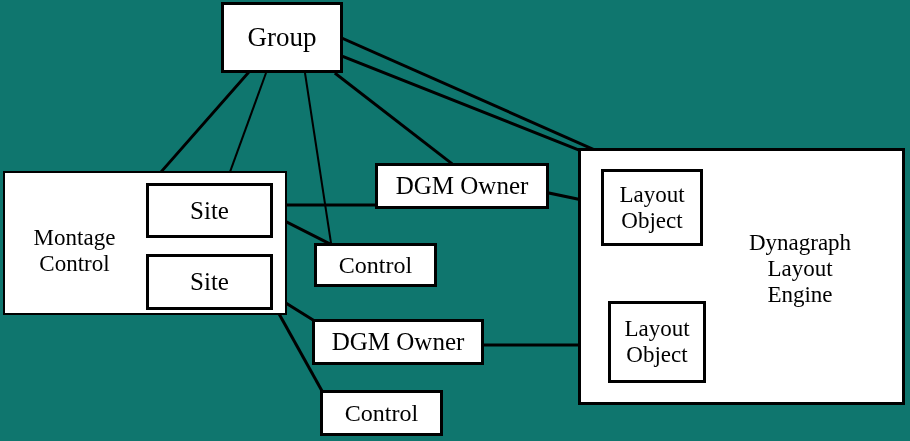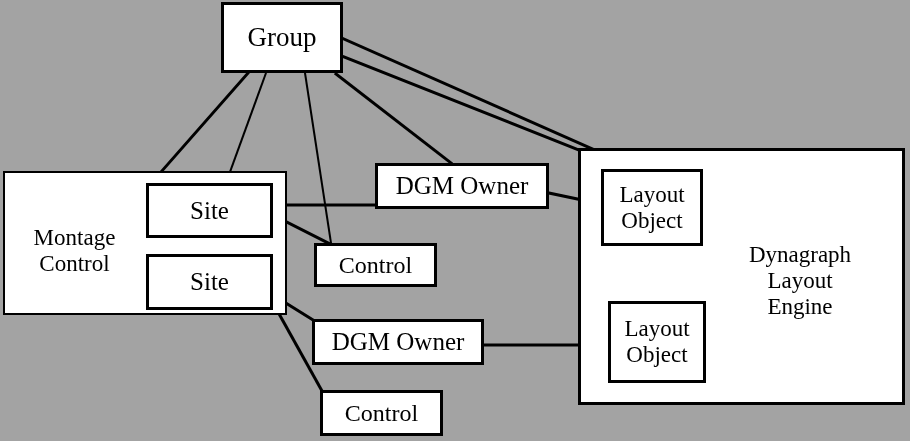--- a/index.html
+++ b/index.html
@@ -4,21 +4,21 @@
 <style>
   html, body {
     margin: 0;
     padding: 0;
     background: #ffffff;
   }
   #diagram-root {
     position: relative;
     width: 910px;
     height: 441px;
-    background: #a3a3a3;
+    background: #0f766e;
     overflow: hidden;
     font-family: "Liberation Serif", "DejaVu Serif", serif;
   }
   #diagram-svg {
     position: absolute;
     left: 0;
     top: 0;
     width: 910px;
     height: 441px;
   }
@@ -66,21 +66,21 @@
   <div id="label-layer">
       <div class="node-label" style="left: 221px; top: 2px; width: 122px; height: 71px; font-size: 27px;">Group</div>
       <div class="node-label" style="left: 3px; top: 179px; width: 143px; height: 144px; font-size: 23px;">Montage
 Control</div>
       <div class="node-label" style="left: 146px; top: 183px; width: 127px; height: 55px; font-size: 25px;">Site</div>
       <div class="node-label" style="left: 146px; top: 254px; width: 127px; height: 56px; font-size: 25px;">Site</div>
       <div class="node-label" style="left: 314px; top: 243px; width: 123px; height: 44px; font-size: 24px;">Control</div>
       <div class="node-label" style="left: 320px; top: 390px; width: 123px; height: 46px; font-size: 24px;">Control</div>
       <div class="node-label" style="left: 375px; top: 163px; width: 174px; height: 46px; font-size: 25px;">DGM Owner</div>
       <div class="node-label" style="left: 312px; top: 319px; width: 172px; height: 46px; font-size: 25px;">DGM Owner</div>
-      <div class="node-label" style="left: 700px; top: 216px; width: 200px; height: 130px; font-size: 23px;">Dynagraph
+      <div class="node-label" style="left: 700px; top: 204px; width: 200px; height: 130px; font-size: 23px;">Dynagraph
 Layout
 Engine</div>
       <div class="node-label" style="left: 601px; top: 169px; width: 102px; height: 77px; font-size: 23px;">Layout
 Object</div>
       <div class="node-label" style="left: 608px; top: 301px; width: 98px; height: 82px; font-size: 23px;">Layout
 Object</div>
     </div>
 </div>
 
 </body></html>

